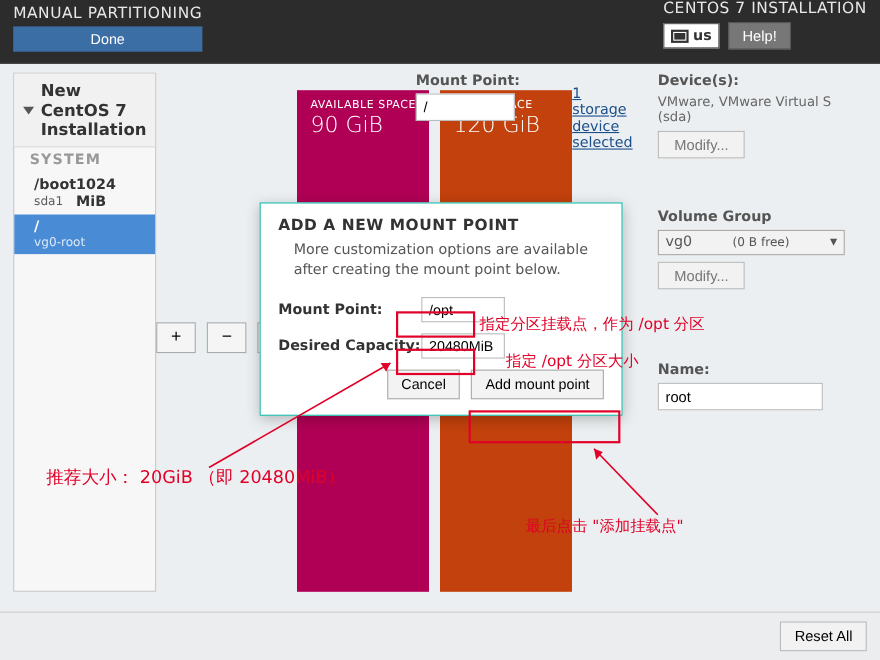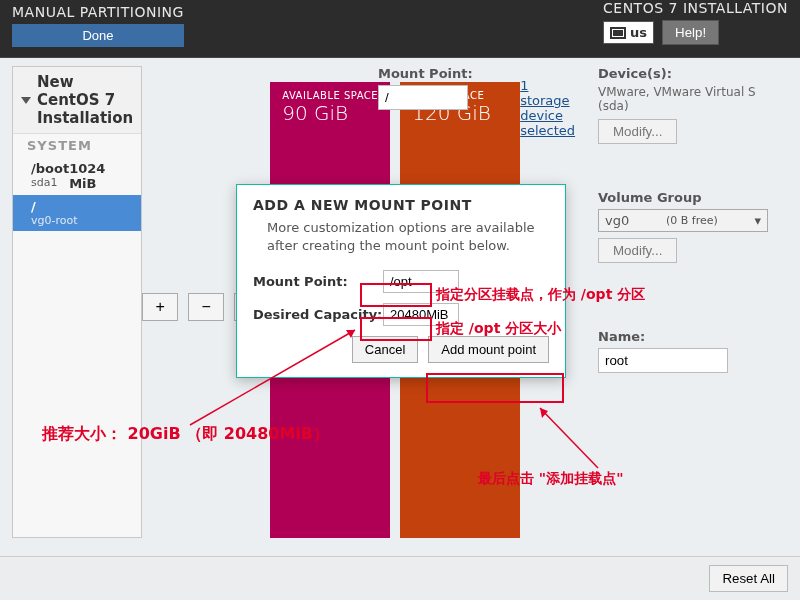--- a/index.html
+++ b/index.html
@@ -66,21 +66,21 @@
 .reset-btn{border:1px solid #bbb; background:#f2f2f2; padding:5px 12px; cursor:pointer;}
 .modal{ position:absolute; left:236px; top:184px; width:330px; background:#fff; border:1px solid #14b8a6; padding:12px 16px 14px 16px; box-shadow:0 3px 12px rgba(0,0,0,.25);}
 .modal-title{font-weight:700; letter-spacing:.5px; font-size:14px; margin-bottom:6px;}
 .modal-sub{color:#555; font-size:13px; margin-left:14px; margin-bottom:16px; line-height:1.35;}
 .modal-row{display:flex; align-items:center; margin-bottom:10px;}
 .modal-label{width:130px; font-weight:700; font-size:13px;}
 .modal-inp{border:1px solid #bbb; padding:3px 6px; width:76px; font-size:13px;}
 .red-box{position:absolute; border:2px solid #e00028; pointer-events:none;}
 .modal-btns{display:flex; justify-content:flex-end; gap:10px; margin-top:10px;}
 .m-btn{border:1px solid #aaa; background:#f3f3f3; padding:5px 12px; font-size:13px; cursor:pointer;}
-.red-text{position:absolute; color:#e00028; font-size:14px; font-weight:700; white-space:nowrap;}
+.red-text{position:absolute; color:#e00028; font-size:14px; font-weight:400; white-space:nowrap;}
 svg.arrow{position:absolute; pointer-events:none;}
 svg.arrow line{stroke:#e00028; stroke-width:1.5;}
 svg.arrow polygon{fill:#e00028;}
 </style>
 </head>
 <body>
 
 <div class="topbar">
   <div class="topbar-left">
     <div class="topbar-title">MANUAL PARTITIONING</div>
@@ -162,21 +162,21 @@
           <span>▾</span>
         </div>
         <button class="modify-btn">Modify...</button>
       </div>
       <div style="margin-top:60px;">
         <div class="fldlabel">Label:</div>
         <input class="inp" style="width: 150px;">
       </div>
       <div style="margin-top:60px;">
         <div class="fldlabel">Name:</div>
-        <input class="inp" style="width: 130px;" value="root">
+        <input class="inp" style="width: 150px;" value="root">
       </div>
     </div>
   </div>
 </div>
 
 <div class="bottom-bar">
   <button class="reset-btn">Reset All</button>
 </div>
 
 <div class="modal">
@@ -194,21 +194,21 @@
     <button class="m-btn">Cancel</button>
     <button class="m-btn">Add mount point</button>
   </div>
 </div>
 
 <div class="red-box" style="left:360px; top:283px; width:72px; height:24px;"></div>
 <div class="red-box" style="left:360px; top:317px; width:72px; height:24px;"></div>
 <div class="red-box" style="left:426px; top:373px; width:138px; height:30px;"></div>
 
 <div class="red-text" style="left:436px; top:286px;">指定分区挂载点，作为 /opt 分区</div>
-<div class="red-text" style="left:436px; top:320px;">指定 /opt 分区大小</div>
+<div class="red-text" style="left:460px; top:320px;">指定 /opt 分区大小</div>
 <div class="red-text" style="left:42px; top:424px; font-size:16px;">推荐大小： 20GiB （即 20480MiB）</div>
 <div class="red-text" style="left:478px; top:470px;">最后点击 "添加挂载点"</div>
 
 <svg class="arrow" style="left:0; top:0;" width="800" height="600">
   <line x1="190" y1="425" x2="355" y2="330"></line>
   <polygon points="355,330 346,330 351,338"></polygon>
   <line x1="598" y1="468" x2="540" y2="408"></line>
   <polygon points="540,408 548,411 542,418"></polygon>
 </svg>
 

